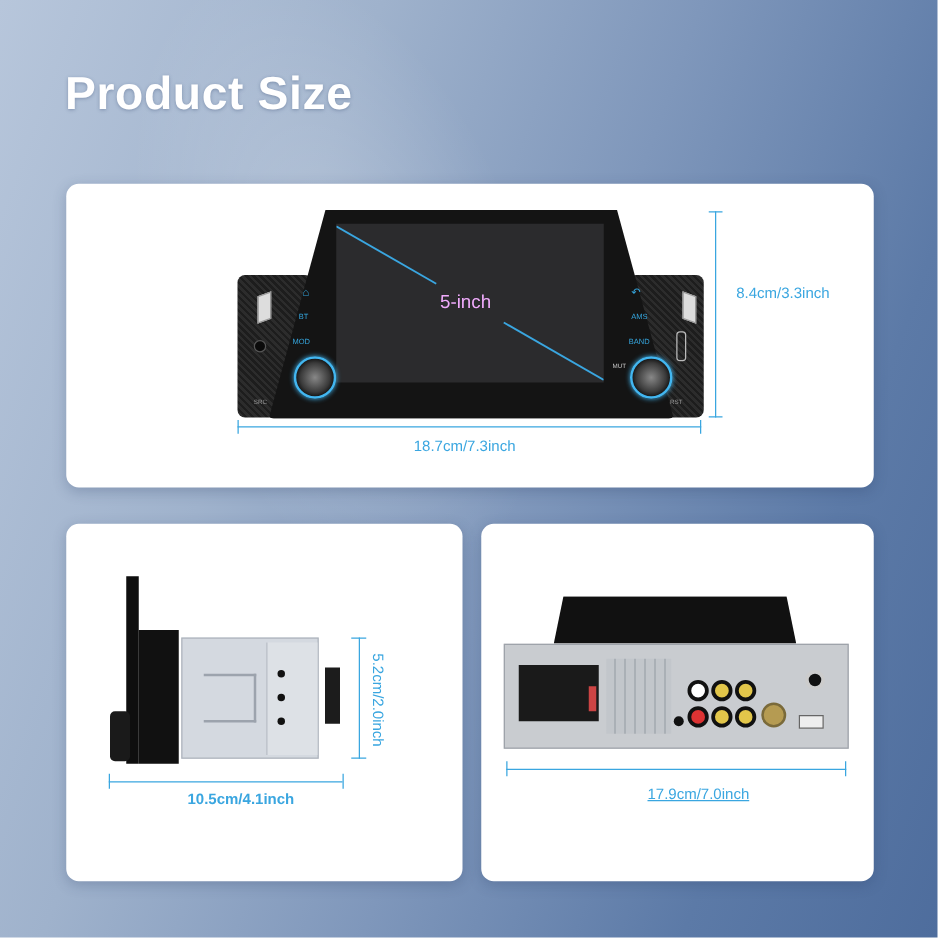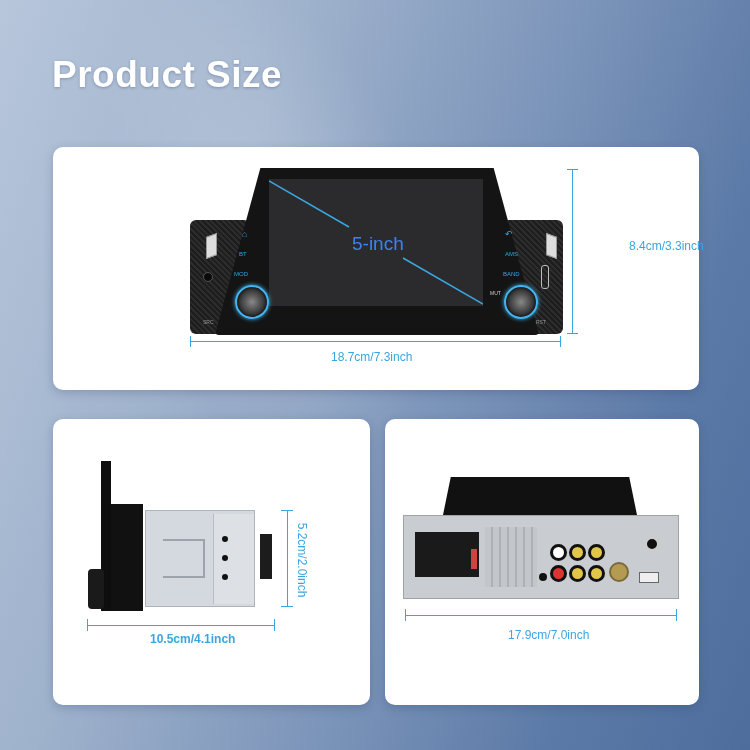--- a/index.html
+++ b/index.html
@@ -7,21 +7,21 @@
     background:linear-gradient(110deg,#b7c6db 0%,#9fb2cc 30%,#7f97bb 55%,#5c7aa7 80%,#4e6d9d 100%);
     font-family:"Liberation Sans",sans-serif;}
   .glow{position:absolute;left:120px;top:-40px;width:300px;height:520px;transform:rotate(-20deg);
     background:radial-gradient(ellipse at center,rgba(255,255,255,.22),rgba(255,255,255,0) 70%);}
   .title{position:absolute;left:52px;top:54px;font-size:37px;font-weight:bold;color:#fff;
     letter-spacing:.5px;text-shadow:0 1px 3px rgba(40,60,100,.35);}
   .card{position:absolute;background:#fff;border-radius:10px;box-shadow:0 3px 10px rgba(40,60,100,.25);}
   .lbl{position:absolute;color:#3aa6e0;font-size:12px;white-space:nowrap;}
   .dim{position:absolute;background:#3aa6e0;}
   .cap{position:absolute;background:#3aa6e0;}
-  .screen-txt{position:absolute;color:#3b82f6;font-size:19px;}
+  .screen-txt{position:absolute;color:#f0abfc;font-size:15px;}
   .btnlbl{position:absolute;color:#35a6de;font-size:6px;}
   .knob{position:absolute;width:30px;height:30px;border-radius:50%;
     background:radial-gradient(circle,#888 0%,#3a3a3a 55%,#1a1a1a 70%);
     border:2px solid #42b6f0;box-shadow:0 0 4px #42b6f0;}
   .carbon{background:repeating-linear-gradient(45deg,#1d1d1d 0 2px,#2c2c2c 2px 4px);}
 </style>
 </head>
 <body>
 
 <div class="glow"></div>
@@ -63,21 +63,21 @@
   <div class="btnlbl" style="left:483px;top:172px;color:#999;font-size:5px;">RST</div>
 
   <div class="dim" style="left:137px;top:194px;width:371px;height:1px;"></div>
   <div class="cap" style="left:137px;top:189px;width:1px;height:11px;"></div>
   <div class="cap" style="left:507px;top:189px;width:1px;height:11px;"></div>
   <div class="lbl" style="left:278px;top:203px;">18.7cm/7.3inch</div>
 
   <div class="dim" style="left:519px;top:22px;width:1px;height:165px;"></div>
   <div class="cap" style="left:514px;top:22px;width:11px;height:1px;"></div>
   <div class="cap" style="left:514px;top:186px;width:11px;height:1px;"></div>
-  <div class="lbl" style="left:536px;top:92px;margin-left:40px;">8.4cm/3.3inch</div>
+  <div class="lbl" style="left:536px;top:80px;">8.4cm/3.3inch</div>
 </div>
 
 <div class="card" style="left:53px;top:419px;width:317px;height:286px;">
   <div style="position:absolute;left:48px;top:42px;width:10px;height:150px;background:#0e0e0e;"></div>
   <div style="position:absolute;left:58px;top:85px;width:32px;height:107px;background:#111;"></div>
   <div style="position:absolute;left:35px;top:150px;width:16px;height:40px;background:#1a1a1a;border-radius:4px;"></div>
   <div style="position:absolute;left:92px;top:91px;width:108px;height:95px;background:#d4d9e0;border:1px solid #aeb4bd;"></div>
   <div style="position:absolute;left:160px;top:95px;width:40px;height:90px;background:#dde1e6;border-left:1px solid #b8bdc5;"></div>
   <div style="position:absolute;left:110px;top:120px;width:40px;height:35px;border:2px solid #9ca3ad;border-left:none;"></div>
   <div style="position:absolute;left:169px;top:117px;width:6px;height:6px;border-radius:50%;background:#111;"></div>
@@ -106,14 +106,14 @@
   <div style="position:absolute;left:165px;top:146px;width:11px;height:11px;border-radius:50%;background:#d33;border:3px solid #111;"></div>
   <div style="position:absolute;left:184px;top:146px;width:11px;height:11px;border-radius:50%;background:#e2c64a;border:3px solid #111;"></div>
   <div style="position:absolute;left:203px;top:146px;width:11px;height:11px;border-radius:50%;background:#e2c64a;border:3px solid #111;"></div>
   <div style="position:absolute;left:224px;top:143px;width:16px;height:16px;border-radius:50%;background:#b59b52;border:2px solid #7a6a3a;"></div>
   <div style="position:absolute;left:154px;top:154px;width:8px;height:8px;border-radius:50%;background:#111;"></div>
   <div style="position:absolute;left:259px;top:117px;width:10px;height:10px;border-radius:50%;background:#111;border:3px solid #ccc;"></div>
   <div style="position:absolute;left:254px;top:153px;width:18px;height:9px;background:#eee;border:1px solid #666;"></div>
   <div class="dim" style="left:20px;top:196px;width:272px;height:1px;"></div>
   <div class="cap" style="left:20px;top:190px;width:1px;height:12px;"></div>
   <div class="cap" style="left:291px;top:190px;width:1px;height:12px;"></div>
-  <div class="lbl" style="left:123px;top:209px;">17.9cm/7.0inch</div>
+  <div class="lbl" style="left:133px;top:209px;text-decoration:underline;">17.9cm/7.0inch</div>
 </div>
 
 </body></html>

